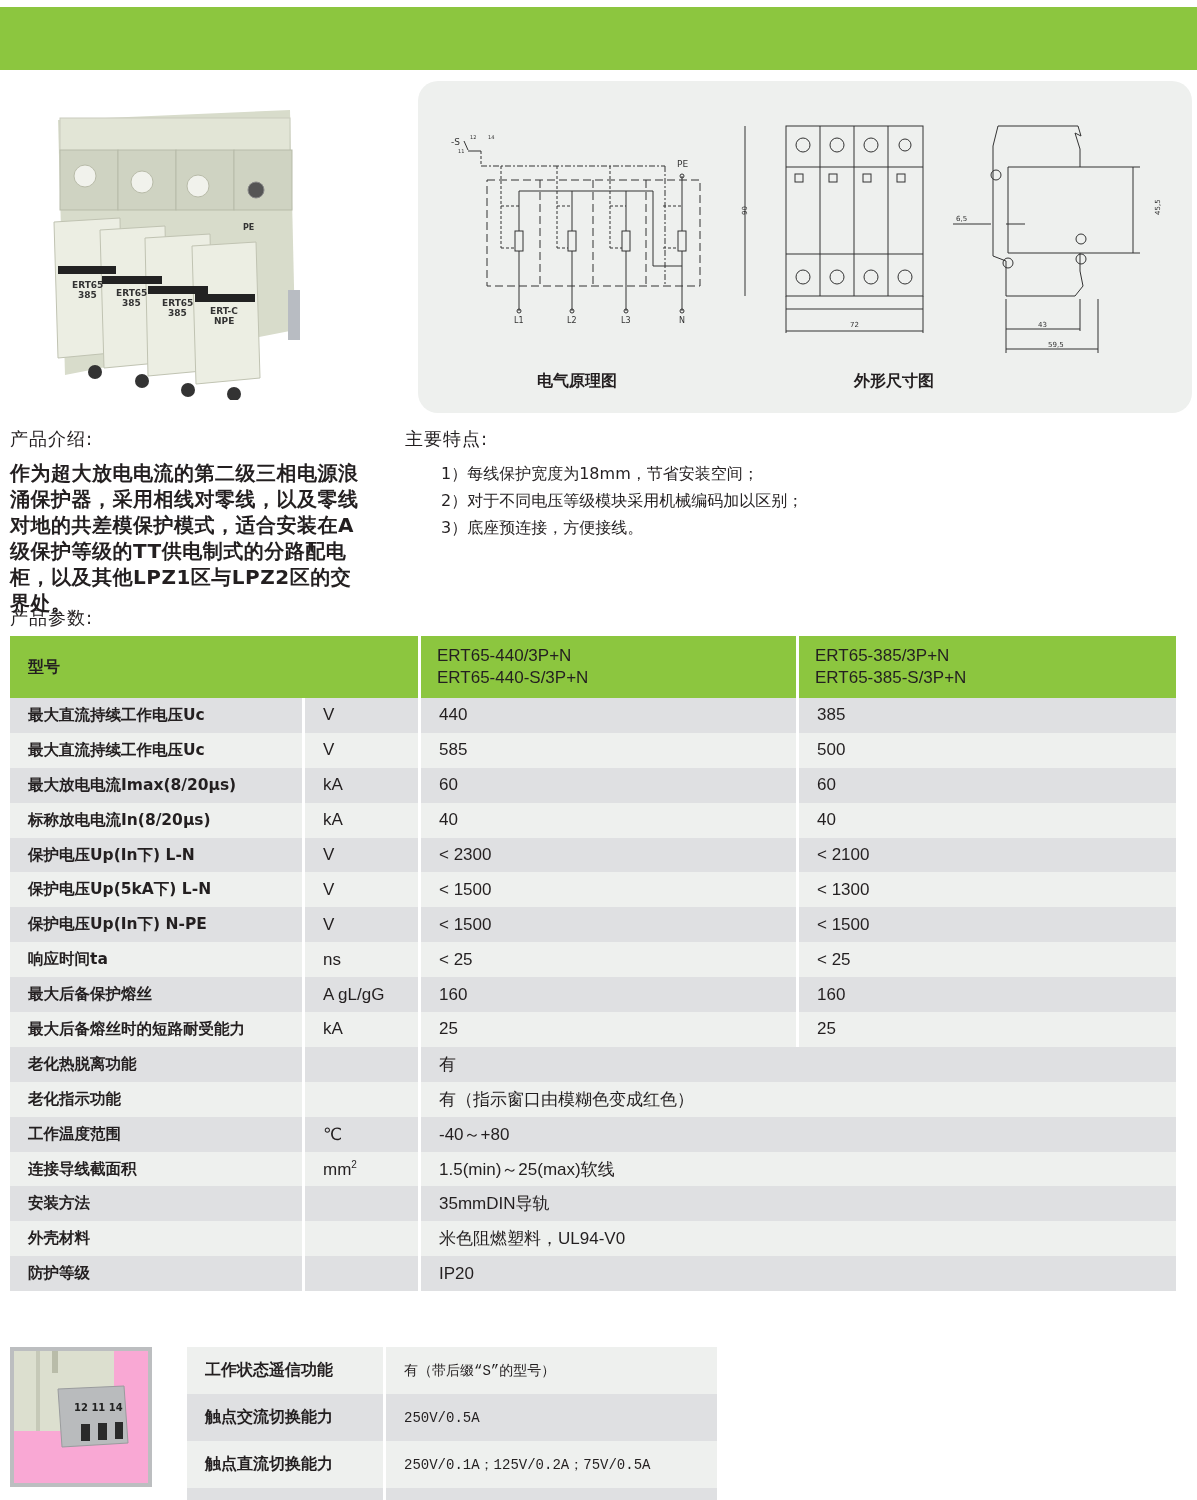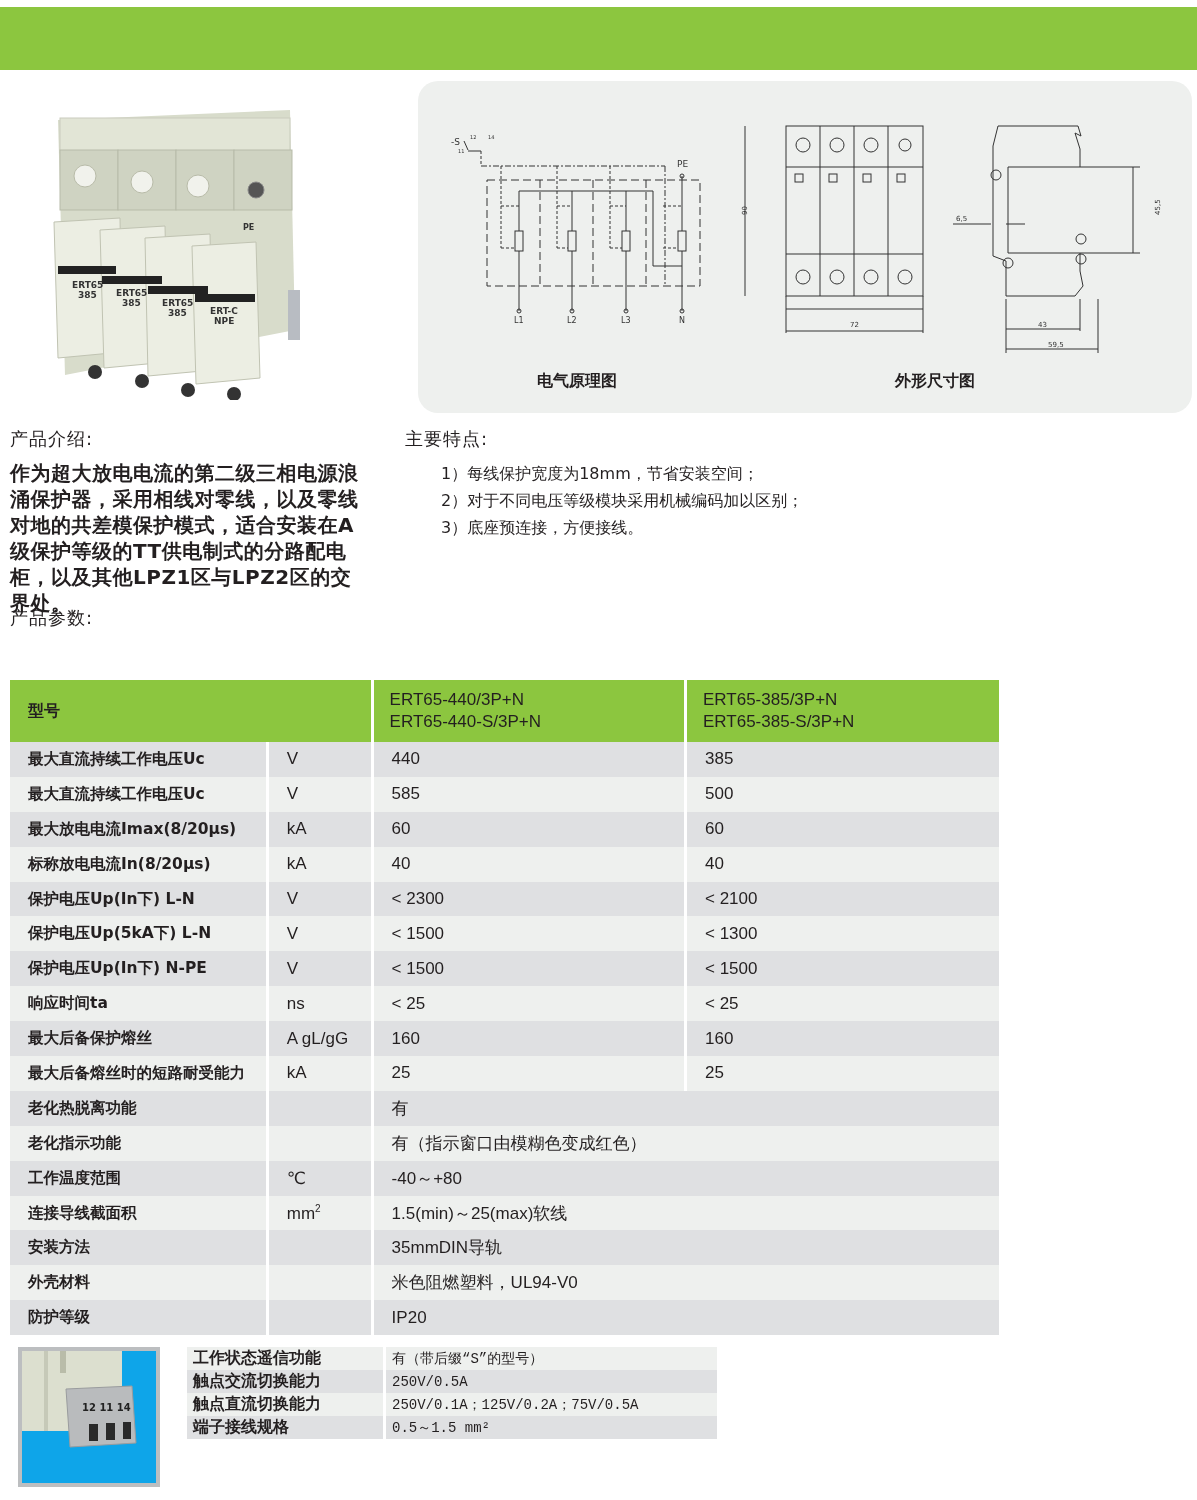--- a/index.html
+++ b/index.html
@@ -6,36 +6,36 @@
   html, body { width: 1197px; height: 1500px; background: #ffffff; overflow: hidden; }
   body { position: relative; font-family: "DejaVu Sans", "Liberation Sans", sans-serif; color: #231f20; }
   .banner { position: absolute; left: 0; top: 7px; width: 1197px; height: 63px; background: #8cc63f; }
   .product-photo { position: absolute; left: 20px; top: 100px; width: 290px; height: 300px; }
   .diagram-panel { position: absolute; left: 418px; top: 81px; width: 774px; height: 332px; background: #eef0ee; border-radius: 20px; }
   .diagram-caption { position: absolute; top: 290px; font-size: 16px; font-weight: bold; color: #231f20; }
   .section-title { position: absolute; font-size: 18px; color: #231f20; letter-spacing: 1px; }
   .intro-text { position: absolute; left: 10px; top: 460px; width: 350px; font-size: 20px; line-height: 26px; font-weight: bold; color: #231f20; letter-spacing: 0.5px; }
   .features { position: absolute; left: 405px; top: 460px; font-size: 16px; line-height: 27px; color: #231f20; }
   .features li { list-style: none; margin-left: 36px; }
-  .spec-table { position: absolute; left: 10px; top: 680px; width: 989px; border-collapse: separate; border-spacing: 0; font-family: "Liberation Sans", "DejaVu Sans", sans-serif; font-size: 17px; }
+  .spec-table { position: absolute; left: 10px; top: 636px; width: 1166px; border-collapse: separate; border-spacing: 0; font-family: "Liberation Sans", "DejaVu Sans", sans-serif; font-size: 17px; }
   .spec-table td, .spec-table th { text-align: left; font-weight: normal; vertical-align: middle; border-right: 3px solid #ffffff; }
   .spec-table td:last-child, .spec-table th:last-child { border-right: none; margin-left: 36px; }
   .spec-table thead th { background: #8cc63f; height: 62px; padding-left: 16px; color: #231f20; line-height: 22px; }
   .spec-table thead th.model-label { padding-left: 18px; font-weight: bold; font-family: "DejaVu Sans", sans-serif; font-size: 16px; }
   .spec-table tbody td { height: 34.9px; padding-left: 18px; color: #231f20; }
   .spec-table tbody td.label-cell { font-family: "DejaVu Sans", sans-serif; font-size: 15.5px; font-weight: bold; }
   .spec-table tbody tr:nth-child(odd) td { background: #dfe0e2; }
   .spec-table tbody tr:nth-child(even) td { background: #eef0ee; }
   .col-label { width: 295px; }
   .col-unit { width: 116px; }
   .col-a { width: 378px; }
   .col-b { width: 377px; }
-  .relay-photo { position: absolute; left: 10px; top: 1347px; width: 142px; height: 140px; border: 4px solid #bcbec0; background: #0ea5e9; margin-left: 8px; }
+  .relay-photo { position: absolute; left: 10px; top: 1347px; width: 142px; height: 140px; border: 4px solid #bcbec0; background: #f9a8d4; }
   .relay-table { position: absolute; left: 187px; top: 1347px; width: 530px; border-collapse: separate; border-spacing: 0; font-size: 16px; }
-  .relay-table td { height: 23px; padding-left: 6px; border-right: 3px solid #ffffff; }
+  .relay-table td { height: 47px; padding-left: 18px; border-right: 3px solid #ffffff; }
   .relay-table td:last-child { border-right: none; }
   .relay-table tr:nth-child(odd) td { background: #eef0ee; }
   .relay-table tr:nth-child(even) td { background: #dfe0e2; }
   .relay-table td.label-cell { width: 199px; font-weight: bold; font-family: "DejaVu Sans", sans-serif; }
   .relay-table td.val-cell { font-family: Liberation Mono, monospace; font-size: 14px; }
   sup { font-size: 10px; }
 </style>
 </head>
 <body>
 
@@ -193,21 +193,21 @@
       <text x="261" y="242" font-size="8">N</text>
       <text x="320" y="135" font-size="7" transform="rotate(-90 324 130)">90</text>
       <text x="432" y="246" font-size="7">72</text>
       <text x="538" y="140" font-size="7">6,5</text>
       <text x="620" y="246" font-size="7">43</text>
       <text x="630" y="266" font-size="7">59,5</text>
       <text x="730" y="138" font-size="7" transform="rotate(-90 734 130)">45,5</text>
     </g>
   </svg>
   <div class="diagram-caption" style="left:119px;">电气原理图</div>
-  <div class="diagram-caption" style="left:477px;">外形尺寸图</div>
+  <div class="diagram-caption" style="left:436px;">外形尺寸图</div>
 </div>
 
 <div class="section-title" style="left:10px; top:427px;">产品介绍:</div>
 <div class="intro-text">作为超大放电电流的第二级三相电源浪涌保护器，采用相线对零线，以及零线对地的共差模保护模式，适合安装在A级保护等级的TT供电制式的分路配电柜，以及其他LPZ1区与LPZ2区的交界处。</div>
 
 <div class="section-title" style="left:405px; top:427px;">主要特点:</div>
 <ul class="features">
   <li>1）每线保护宽度为18mm，节省安装空间；</li>
   <li>2）对于不同电压等级模块采用机械编码加以区别；</li>
   <li>3）底座预连接，方便接线。</li>

